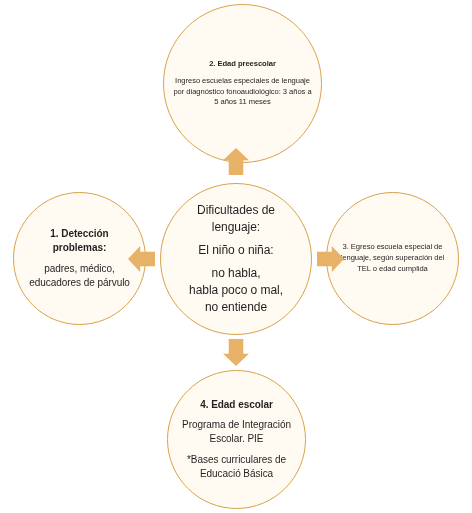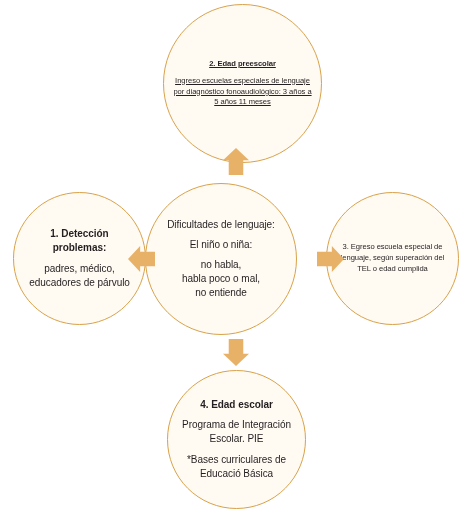--- a/index.html
+++ b/index.html
@@ -41,31 +41,30 @@
   }
   .node .para + .para {
     margin-top: 6px;
   }
   .para.title {
     font-weight: bold;
   }
 
   
   #node-center {
-    left: 145px; top: 183px;
+    left: 160px; top: 183px;
     width: 152px; height: 152px;
-    font-size: 10px;
+    font-size: 12px;
     padding: 0 16px;
   }
   #node-top {
     left: 163px; top: 4px;
     width: 159px; height: 159px;
     font-size: 7.6px;
     padding: 0 9px;
-    text-decoration: underline;
   }
   #node-bottom {
     left: 167px; top: 370px;
     width: 139px; height: 139px;
     font-size: 10px;
     padding: 0 7px;
   }
   #node-left {
     left: 13px; top: 192px;
     width: 133px; height: 133px;

